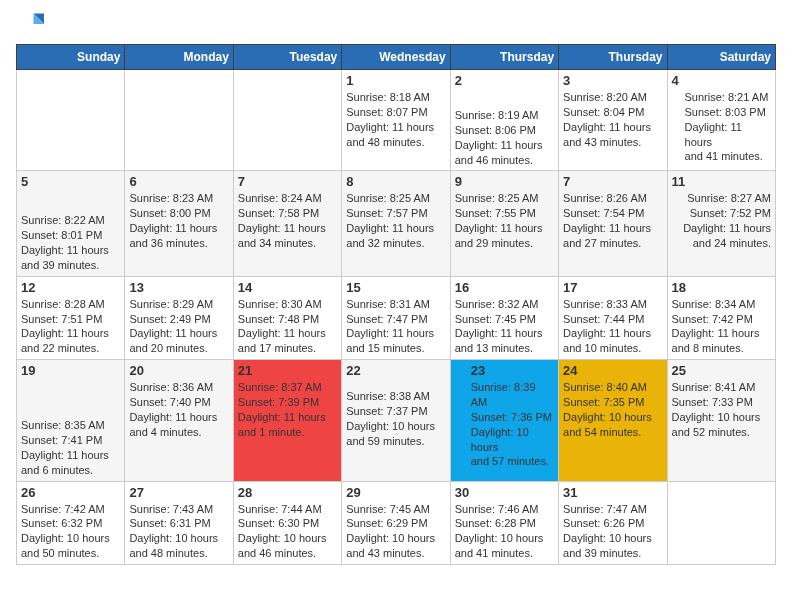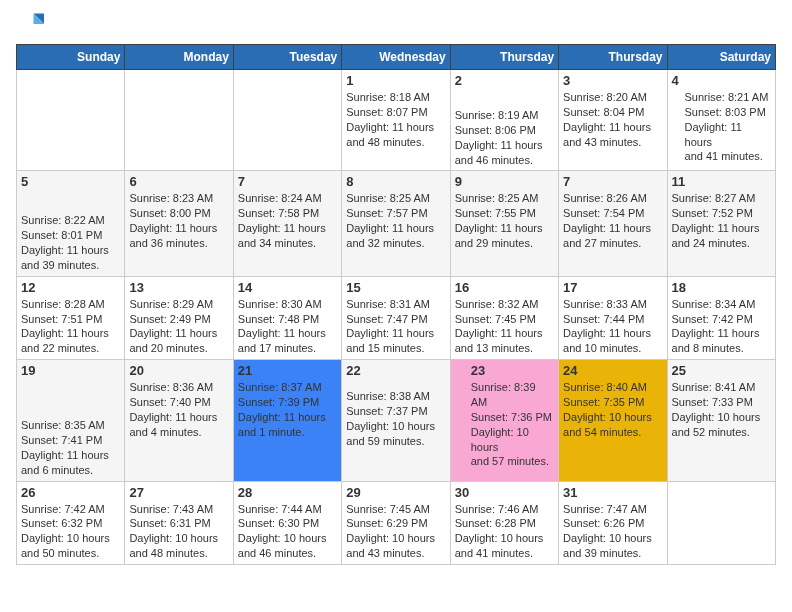--- a/index.html
+++ b/index.html
@@ -197,21 +197,21 @@
           </td>
           <td style="background: rgb(245, 245, 245);">
             <span class="day-num">7</span>
             <div class="day-info" style="white-space: pre-line;">Sunrise: 8:26 AM
 Sunset: 7:54 PM
 Daylight: 11 hours
 and 27 minutes.</div>
           </td>
           <td style="background: rgb(245, 245, 245);">
             <span class="day-num">11</span>
-            <div class="day-info" style="white-space: pre-line;">Sunrise: 8:27 AM
+            <div class="day-info" style="white-space: pre-line; text-align: right;">Sunrise: 8:27 AM
 Sunset: 7:52 PM
 Daylight: 11 hours
 and 24 minutes.</div>
           </td>
         </tr>
         <tr>
           <td>
             <span class="day-num">12</span>
             <div class="day-info" style="white-space: pre-line;">Sunrise: 8:28 AM
 Sunset: 7:51 PM
@@ -269,35 +269,35 @@
 Daylight: 11 hours
 and 6 minutes.</div>
           </td>
           <td style="background: rgb(245, 245, 245);">
             <span class="day-num">20</span>
             <div class="day-info" style="white-space: pre-line;">Sunrise: 8:36 AM
 Sunset: 7:40 PM
 Daylight: 11 hours
 and 4 minutes.</div>
           </td>
-          <td style="background: #3b82f6;">
+          <td style="background: #ef4444;">
             <span class="day-num">21</span>
             <div class="day-info" style="white-space: pre-line;">Sunrise: 8:37 AM
 Sunset: 7:39 PM
 Daylight: 11 hours
 and 1 minute.</div>
           </td>
           <td style="background: rgb(245, 245, 245);">
             <span class="day-num">22</span>
             <div class="day-info" style="white-space: pre-line; margin-top: 11px;">Sunrise: 8:38 AM
 Sunset: 7:37 PM
 Daylight: 10 hours
 and 59 minutes.</div>
           </td>
-          <td style="background: #f9a8d4; padding-left: 20px;">
+          <td style="background: #0ea5e9; padding-left: 20px;">
             <span class="day-num">23</span>
             <div class="day-info" style="white-space: pre-line;">Sunrise: 8:39 AM
 Sunset: 7:36 PM
 Daylight: 10 hours
 and 57 minutes.</div>
           </td>
           <td style="background: #eab308;">
             <span class="day-num">24</span>
             <div class="day-info" style="white-space: pre-line;">Sunrise: 8:40 AM
 Sunset: 7:35 PM

